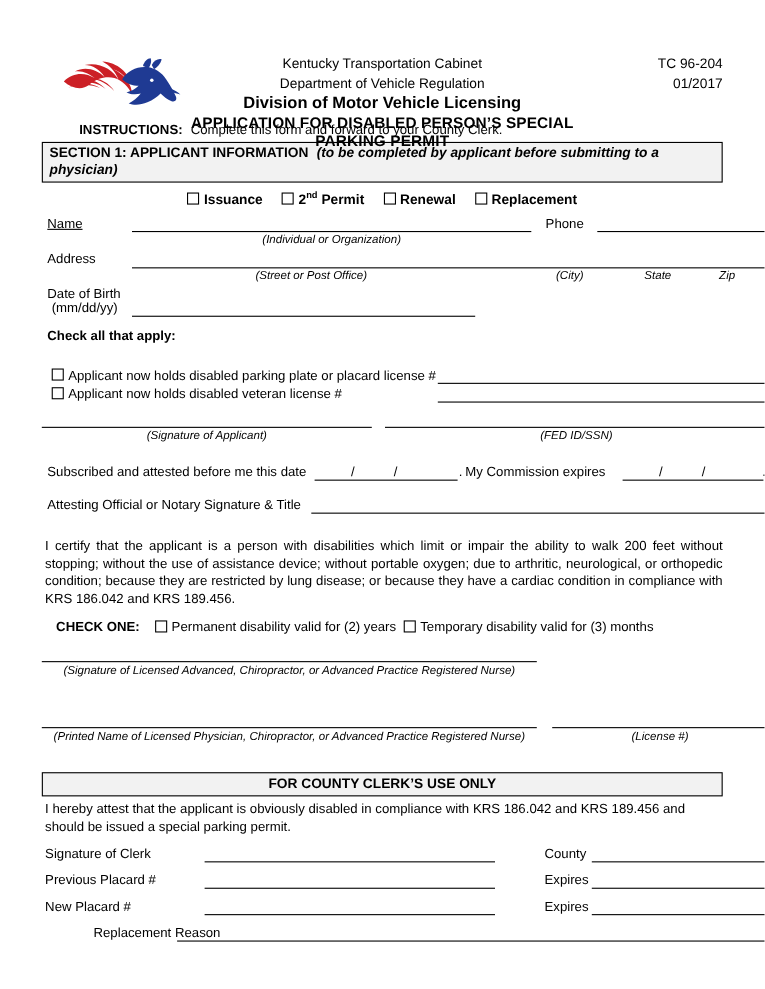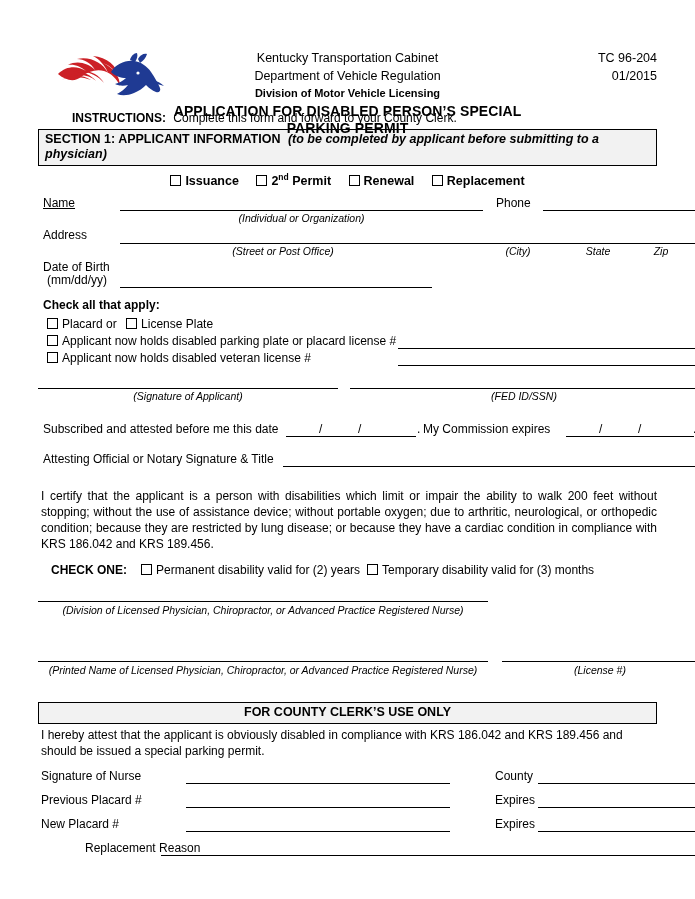--- a/index.html
+++ b/index.html
@@ -40,21 +40,21 @@
   }
   .head-center {
     text-align: center;
     line-height: 17.5px;
   }
   .head-center .l1,
   .head-center .l2 {
     font-size: 12.5px;
   }
   .head-center .l3 {
-    font-size: 11px;
+    font-size: 15px;
     font-weight: bold;
   }
   .head-center .l4,
   .head-center .l5 {
     font-size: 14px;
     font-weight: bold;
     letter-spacing: 0.1px;
   }
   .head-right {
     position: absolute;
@@ -158,21 +158,21 @@
     <div class="head-center">
       <div class="l1">Kentucky Transportation Cabinet</div>
       <div class="l2">Department of Vehicle Regulation</div>
       <div class="l3">Division of Motor Vehicle Licensing</div>
       <div class="l4">APPLICATION FOR DISABLED PERSON’S SPECIAL</div>
       <div class="l5">PARKING PERMIT</div>
     </div>
 
     <div class="head-right">
       <div>TC 96-204</div>
-      <div>01/2015</div>
+      <div>01/2017</div>
     </div>
   </div>
 
   <div class="instructions">
     <b>INSTRUCTIONS:</b>
     <span style="margin-left:4px;">Complete this form and forward to your County Clerk.</span>
   </div>
 
   <div class="section-bar">
     <span>SECTION 1: APPLICANT INFORMATION</span>
@@ -206,24 +206,20 @@
 
   <div class="row" style="height:36px; margin-top:4px;">
     <span class="lbl abs" style="left:5px; top:0px;">Date of Birth</span>
     <span class="lbl abs" style="left:9px; top:13px;">(mm/dd/yy)</span>
     <div class="line abs" style="left:82px; top:27px; width:312px;"></div>
   </div>
 
   <div class="lbl-b" style="margin-top:2px; margin-left:5px;">Check all that apply:</div>
 
   <div class="row chk-list" style="height:56px; margin-top:5px;">
-    <div class="abs" style="left:9px; top:0px;">
-      <span class="cb"></span><span>Placard or</span>
-      <span class="cb" style="margin-left:6px;"></span><span>License Plate</span>
-    </div>
     <div class="abs" style="left:9px; top:17px;">
       <span class="cb"></span><span>Applicant now holds disabled parking plate or placard license #</span>
     </div>
     <div class="line abs" style="left:360px; top:31px; width:300px;"></div>
     <div class="abs" style="left:9px; top:34px;">
       <span class="cb"></span><span>Applicant now holds disabled veteran license #</span>
     </div>
     <div class="line abs" style="left:360px; top:48px; width:300px;"></div>
   </div>
 
@@ -256,38 +252,38 @@
   <div class="body-text" style="margin-top:11px; margin-left:3px; width:616px; text-align:justify;">I certify that the applicant is a person with disabilities which limit or impair the ability to walk 200 feet without stopping; without the use of assistance device; without portable oxygen; due to arthritic, neurological, or orthopedic condition; because they are restricted by lung disease; or because they have a cardiac condition in compliance with KRS 186.042 and KRS 189.456.</div>
 
   <div class="row" style="height:24px; margin-top:11px;">
     <span class="lbl-b abs" style="left:13px; top:0px;">CHECK ONE:</span>
     <span class="abs lbl" style="left:103px; top:0px;"><span class="cb" style="margin-right:4px;"></span><span>Permanent disability valid for (2) years</span></span>
     <span class="abs lbl" style="left:329px; top:0px;"><span class="cb" style="margin-right:4px;"></span><span>Temporary disability valid for (3) months</span></span>
   </div>
 
   <div class="row" style="height:32px; margin-top:14px;">
     <div class="line abs" style="left:0px; top:0px; width:450px;"></div>
-    <div class="caption abs" style="left:0px; top:3px; width:450px;">(Division of Licensed Physician, Chiropractor, or Advanced Practice Registered Nurse)</div>
+    <div class="caption abs" style="left:0px; top:3px; width:450px;">(Signature of Licensed Advanced, Chiropractor, or Advanced Practice Registered Nurse)</div>
   </div>
 
   <div class="row" style="height:30px; margin-top:28px;">
     <div class="line abs" style="left:0px; top:0px; width:450px;"></div>
     <div class="caption abs" style="left:0px; top:3px; width:450px;">(Printed Name of Licensed Physician, Chiropractor, or Advanced  Practice Registered Nurse)</div>
     <div class="line abs" style="left:464px; top:0px; width:196px;"></div>
     <div class="caption abs" style="left:464px; top:3px; width:196px;">(License #)</div>
   </div>
 
   <div class="section-bar centered" style="margin-top:11px;">
     <span>FOR COUNTY CLERK’S USE ONLY</span>
   </div>
 
   <div class="body-text" style="margin-top:4px; margin-left:3px; width:616px;">I hereby attest that the applicant is obviously disabled in compliance with KRS 186.042 and KRS 189.456 and should be issued a special parking permit.</div>
 
   <div class="row" style="height:24px; margin-top:9px;">
-    <span class="lbl abs" style="left:3px; top:0px;">Signature of Nurse</span>
+    <span class="lbl abs" style="left:3px; top:0px;">Signature of Clerk</span>
     <div class="line abs" style="left:148px; top:14px; width:264px;"></div>
     <span class="lbl abs" style="left:457px; top:0px;">County</span>
     <div class="line abs" style="left:500px; top:14px; width:160px;"></div>
   </div>
 
   <div class="row" style="height:24px;text-align:right;">
     <span class="lbl abs" style="left:3px; top:0px;">Previous Placard #</span>
     <div class="line abs" style="left:148px; top:14px; width:264px;"></div>
     <span class="lbl abs" style="left:457px; top:0px;">Expires</span>
     <div class="line abs" style="left:500px; top:14px; width:160px;"></div>

